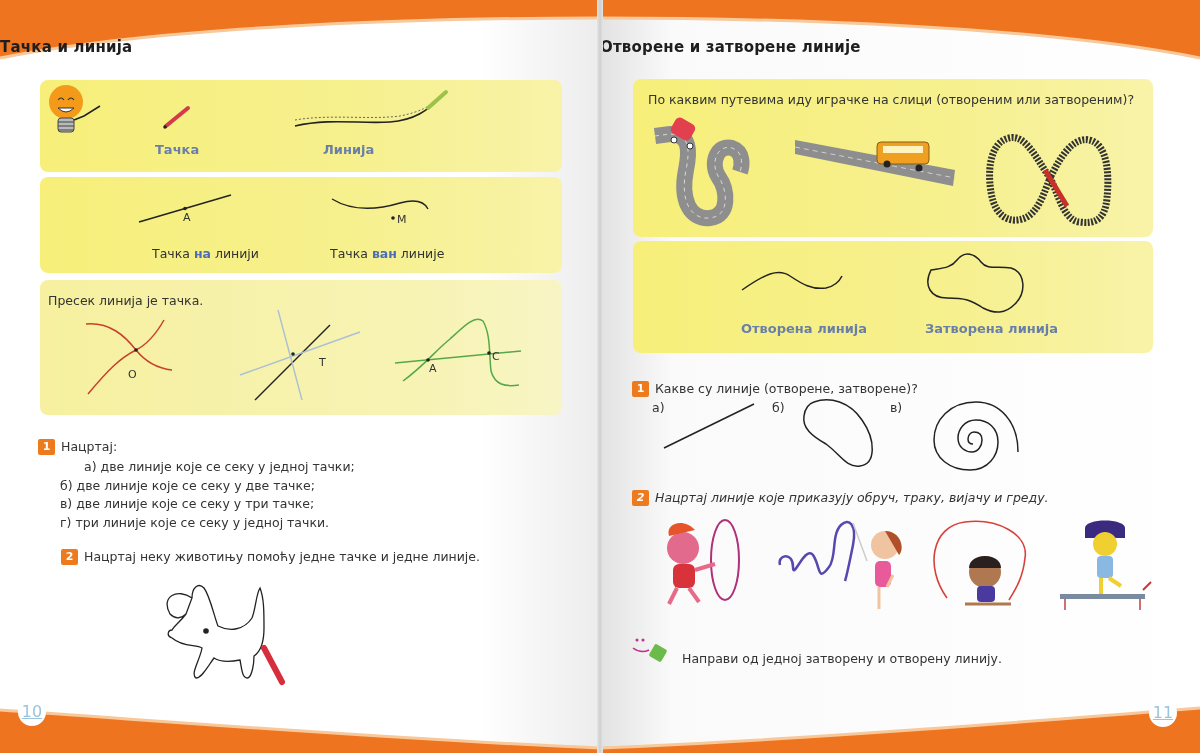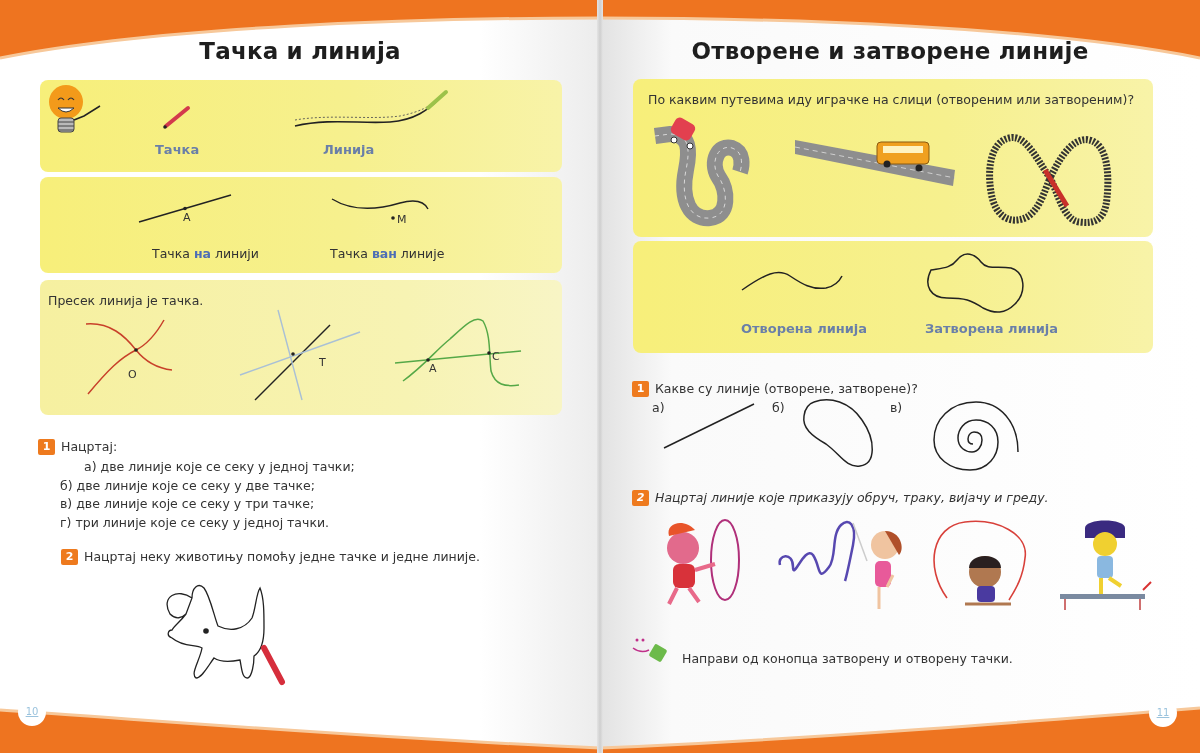--- a/index.html
+++ b/index.html
@@ -3,30 +3,30 @@
 <meta charset="utf-8">
 <style>
   * { box-sizing: border-box; margin: 0; padding: 0; }
   html, body { width: 1200px; height: 753px; overflow: hidden; background: #ffffff; }
   body { font-family: "DejaVu Sans", sans-serif; color: #333; position: relative; }
   .spread { position: absolute; left: 0; top: 0; width: 1200px; height: 753px; }
   .page { position: absolute; top: 0; height: 753px; width: 600px; }
   .page.left { left: 0; background: linear-gradient(to right, #ffffff 0%, #ffffff 80%, #ececec 100%); }
   .page.right { left: 600px; background: linear-gradient(to right, #e2e2e2 0%, #fafafa 12%, #ffffff 100%); }
   .spine { position: absolute; left: 597px; top: 0; width: 6px; height: 753px; background: linear-gradient(to right, #e4e4e4, #cfcfcf, #e4e4e4); }
-  .page-title { position: absolute; top: 38px; font-family: "DejaVu Sans", sans-serif; font-size: 23px; font-weight: bold; color: #1e1e1e; letter-spacing: 0.2px; text-align: center; }
+  .page-title { position: absolute; top: 38px; font-family: "DejaVu Sans", sans-serif; font-size: 15px; font-weight: bold; color: #1e1e1e; letter-spacing: 0.2px; text-align: left; }
   .panel { position: absolute; border-radius: 8px; }
   .panel.yellow { background: linear-gradient(to right, #f7ef7a 0%, #f6f08e 60%, #f8f3a8 100%); }
   .panel.pale { background: linear-gradient(to right, #f6f0a0 0%, #f7f3b3 70%, #f8f5c5 100%); }
   .lbl-blue { color: #6a7fa8; font-weight: bold; font-size: 13px; position: absolute; }
   .txt { position: absolute; font-size: 12.5px; color: #333; white-space: nowrap; }
   .hl { color: #4d6eb5; font-weight: bold; }
   .num-badge { display: inline-block; width: 17px; height: 16px; background: #ee7a1e; color: #fff; font-size: 11px; font-weight: bold; text-align: center; line-height: 16px; border-radius: 2px; margin-right: 6px; vertical-align: 1px; }
   .pt-label { position: absolute; font-size: 11px; color: #333; }
-  .page-num { position: absolute; width: 28px; height: 28px; border-radius: 50%; background: #ffffff; color: #9bc3dd; font-size: 10px; text-align: center; line-height: 28px; text-decoration: underline; }
+  .page-num { position: absolute; width: 28px; height: 28px; border-radius: 50%; background: #ffffff; color: #9bc3dd; font-size: 16px; text-align: center; line-height: 28px; text-decoration: underline; }
   svg { position: absolute; overflow: visible; }
 </style>
 </head>
 <body>
 
 <div class="spread">
 
   <div class="page left">
 
     <svg style="left:0;top:0" width="600" height="70">
@@ -226,21 +226,21 @@
       <path d="M10,81 L10,92 M85,81 L85,92" stroke="#c04040" stroke-width="1.5"></path>
       <path d="M96,64 L88,72" stroke="#d83030" stroke-width="2"></path>
     </svg>
 
     <svg style="left:33px;top:636px" width="40" height="30">
       <circle cx="4" cy="4" r="1.5" fill="#c0308a"></circle>
       <circle cx="10" cy="4" r="1.5" fill="#c0308a"></circle>
       <path d="M0,12 q8,6 16,2" stroke="#c0308a" stroke-width="1.5" fill="none"></path>
       <rect x="18" y="10" width="14" height="14" rx="2" fill="#6cba4a" transform="rotate(30 25 17)"></rect>
     </svg>
-    <div class="txt" style="left:82px;top:651px;">Направи од конопца затворену и отворену тачки.</div>
+    <div class="txt" style="left:82px;top:651px;">Направи од једној затворену и отворену линију.</div>
 
     <svg style="left:0;top:690px" width="600" height="63">
       <path d="M0,58 C200,50 450,30 600,18 L600,63 L0,63 Z" fill="#ee7420"></path>
       <path d="M0,58 C200,50 450,30 600,18" stroke="#f7c89a" stroke-width="3" fill="none"></path>
     </svg>
     <div class="page-num" style="left:549px;top:699px;">11</div>
   </div>
 
   <div class="spine"></div>
 </div>

